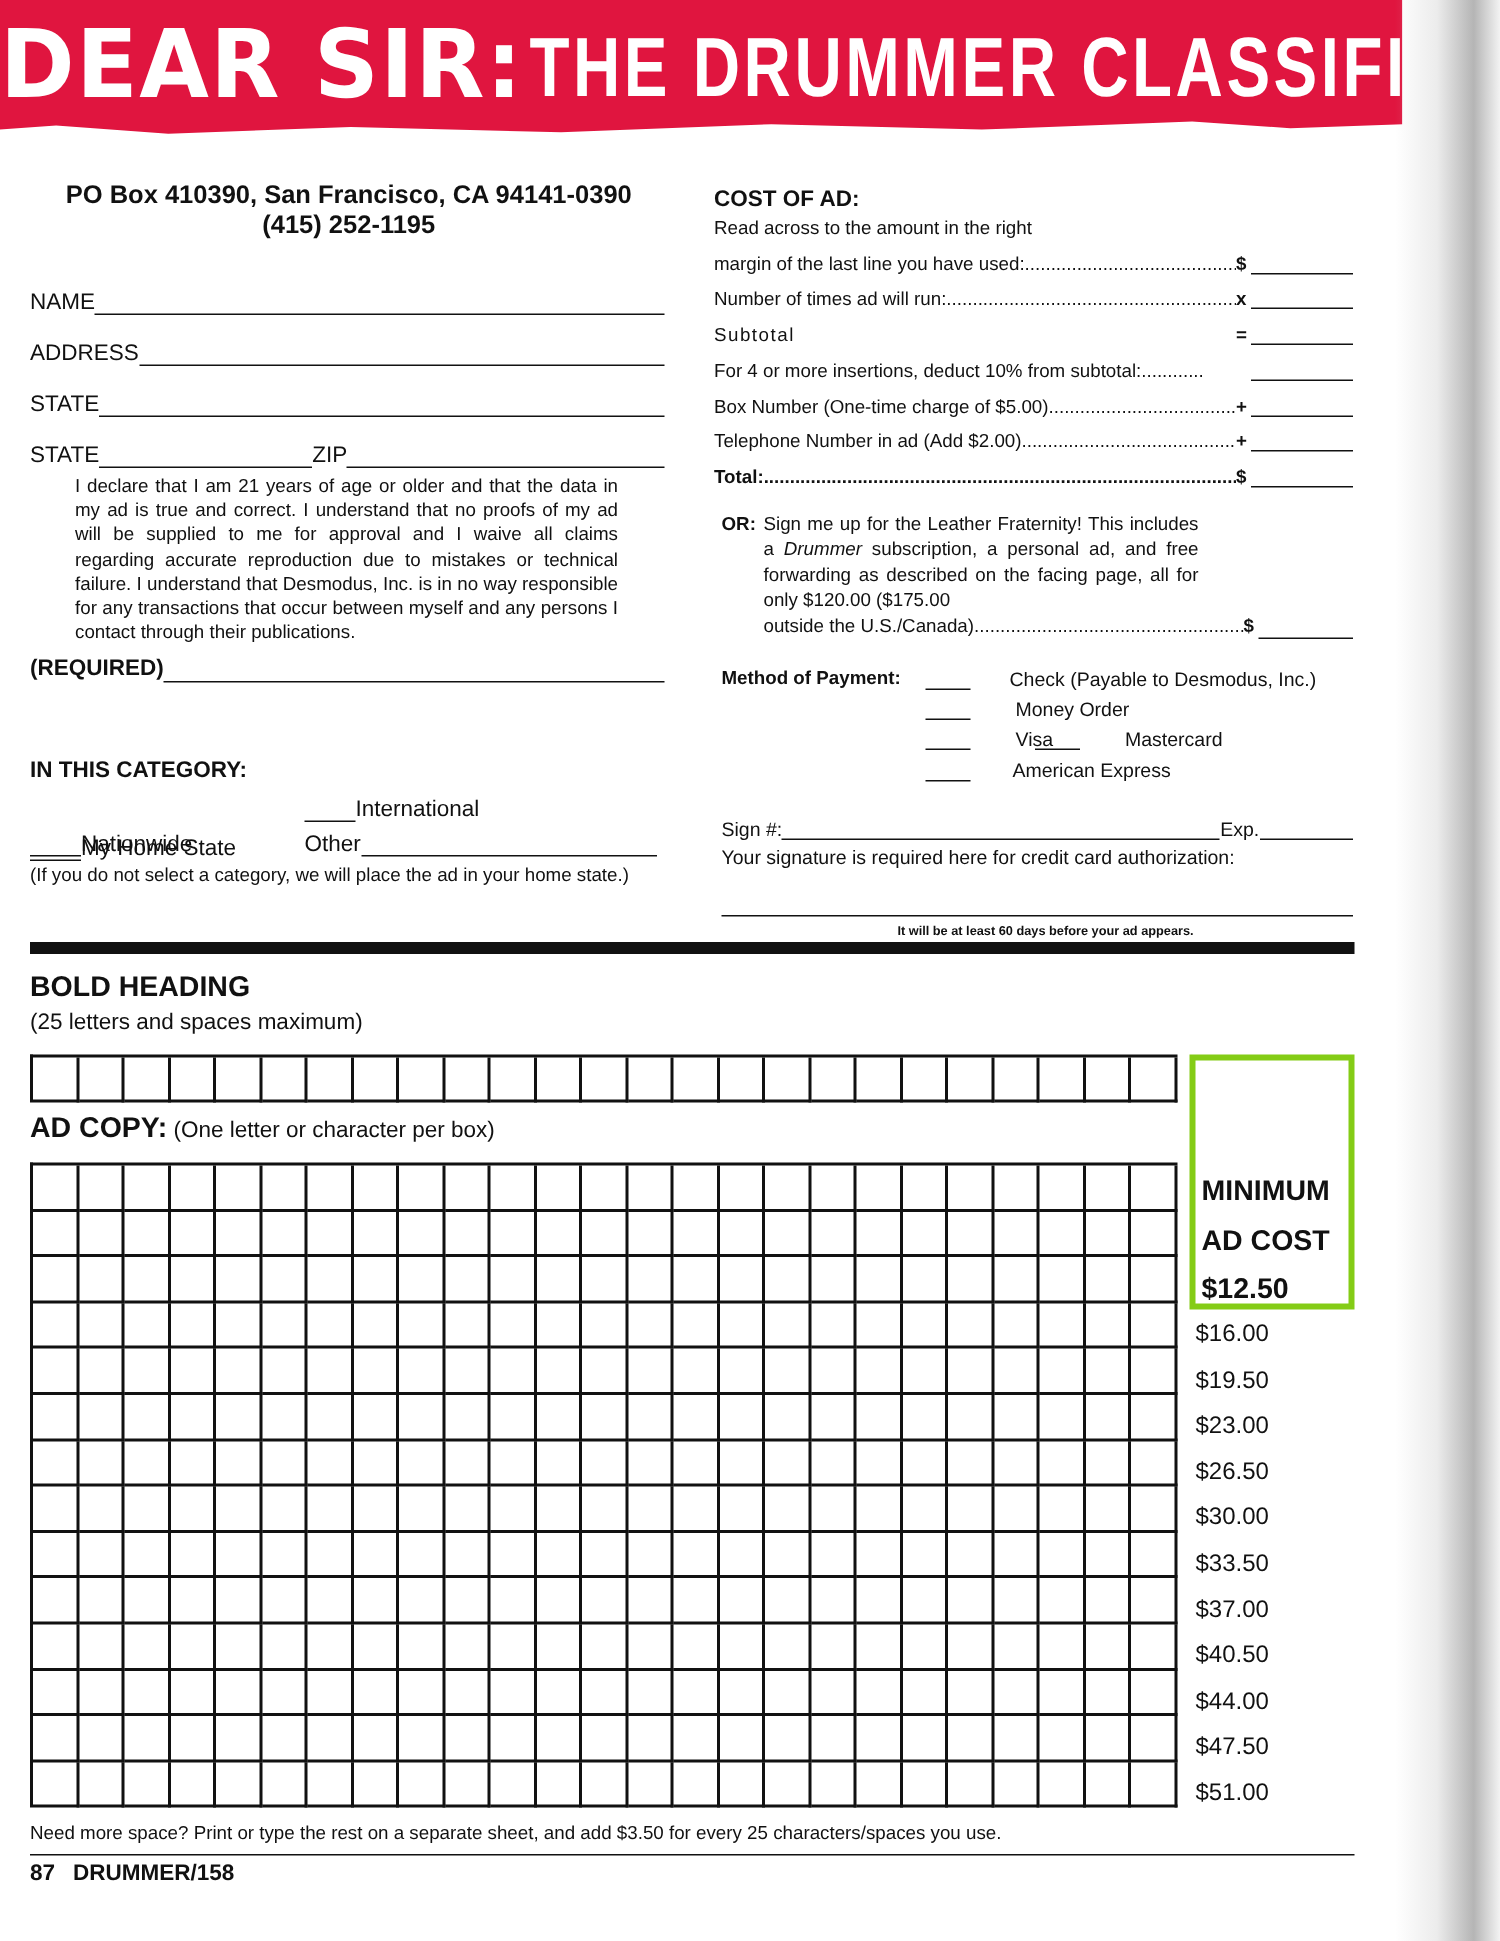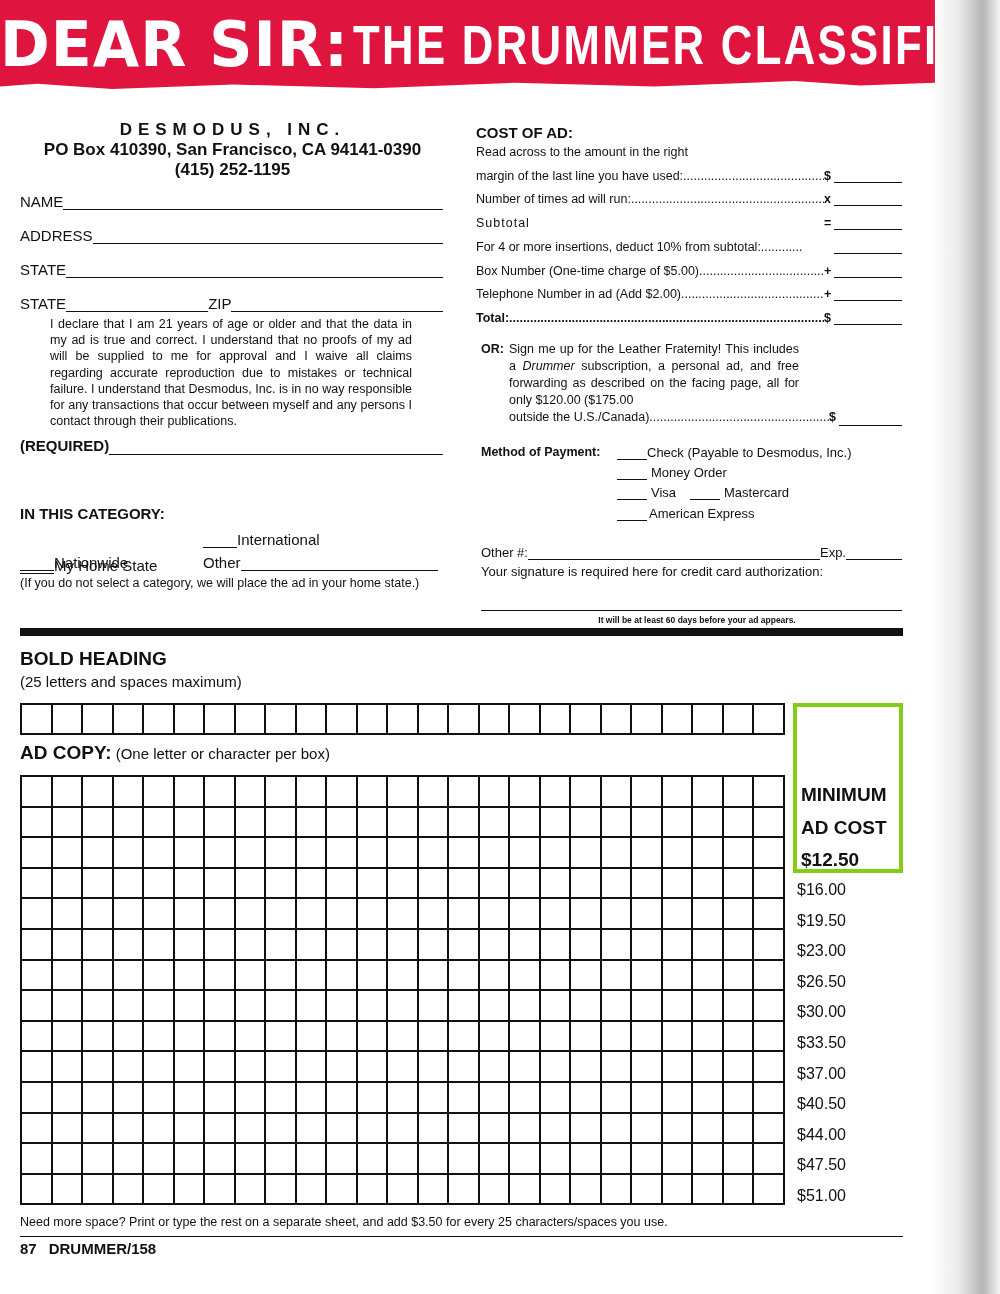--- a/index.html
+++ b/index.html
@@ -62,21 +62,21 @@
 
   .or-block { position: absolute; left: 481px; top: 341px; width: 421px; font-size: 12.5px; line-height: 17px; }
   .or-block .or-label { position: absolute; left: 0; top: 0; font-weight: 700; }
   .or-block .or-text { margin-left: 28px; width: 290px; text-align: justify; }
   .or-block .last { display: flex; align-items: flex-end; margin-left: 28px; }
   .or-block .last .desc { width: 320px; white-space: nowrap; overflow: hidden; }
   .or-block .last .op { width: 10px; font-weight: 700; }
   .or-block .last .amt { flex: 1; border-bottom: 1.5px solid #111; height: 14px; }
 
   .payment-label { position: absolute; left: 481px; top: 445px; font-size: 12.5px; font-weight: 700; }
-  .pay-opt { position: absolute; font-size: 13px; display: flex; align-items: flex-end; white-space: nowrap; }
+  .pay-opt { position: absolute; font-size: 13px; display: flex; align-items: flex-end; white-space: nowrap; gap: 26px; }
 
   .card-row { position: absolute; left: 481px; top: 545px; width: 421px; display: flex; align-items: flex-end; font-size: 13px; }
   .card-row .line { border-bottom: 1.5px solid #111; height: 14px; }
   .sig-note { position: absolute; left: 481px; top: 564px; font-size: 13px; }
   .sig-line { position: absolute; left: 481px; top: 610px; width: 421px; border-bottom: 1.5px solid #111; }
   .days-note { position: absolute; left: 481px; top: 615px; width: 432px; text-align: center; font-size: 8.5px; font-weight: 700; }
 
   .thick-rule { position: absolute; left: 20px; top: 628px; width: 883px; height: 8px; background: #111; }
 
   
@@ -105,21 +105,20 @@
 </head>
 <body>
 
 <div class="header"></div>
 <div class="header-title">
   <span class="title-a">DEAR SIR:</span>
   <span class="title-b">THE DRUMMER CLASSIFIEDS</span>
 </div>
 
 <div class="company">
-  <div class="name">DESMODUS, INC.</div>
   <div class="addr">PO Box 410390, San Francisco, CA 94141-0390</div>
   <div class="phone">(415) 252-1195</div>
 </div>
 
 <div class="field-row" style="top:188px;">
   <span class="lbl">NAME</span>
   <span class="line"></span>
 </div>
 <div class="field-row" style="top:222px;">
   <span class="lbl">ADDRESS</span>
@@ -229,21 +228,21 @@
 <div class="pay-opt" style="left:690px; top:485px;">
   <span class="blank" style="width:30px; margin-right:4px;"></span>
   <span>Mastercard</span>
 </div>
 <div class="pay-opt" style="left:617px; top:506px;">
   <span class="blank" style="width:30px; margin-right:2px;"></span>
   <span>American Express</span>
 </div>
 
 <div class="card-row">
-  <span>Other #:</span>
+  <span>Sign #:</span>
   <span class="line" style="width:292px;"></span>
   <span>Exp.</span>
   <span class="line" style="flex:1;"></span>
 </div>
 <div class="sig-note">Your signature is required here for credit card authorization:</div>
 <div class="sig-line"></div>
 <div class="days-note">It will be at least 60 days before your ad appears.</div>
 
 <div class="thick-rule"></div>
 

